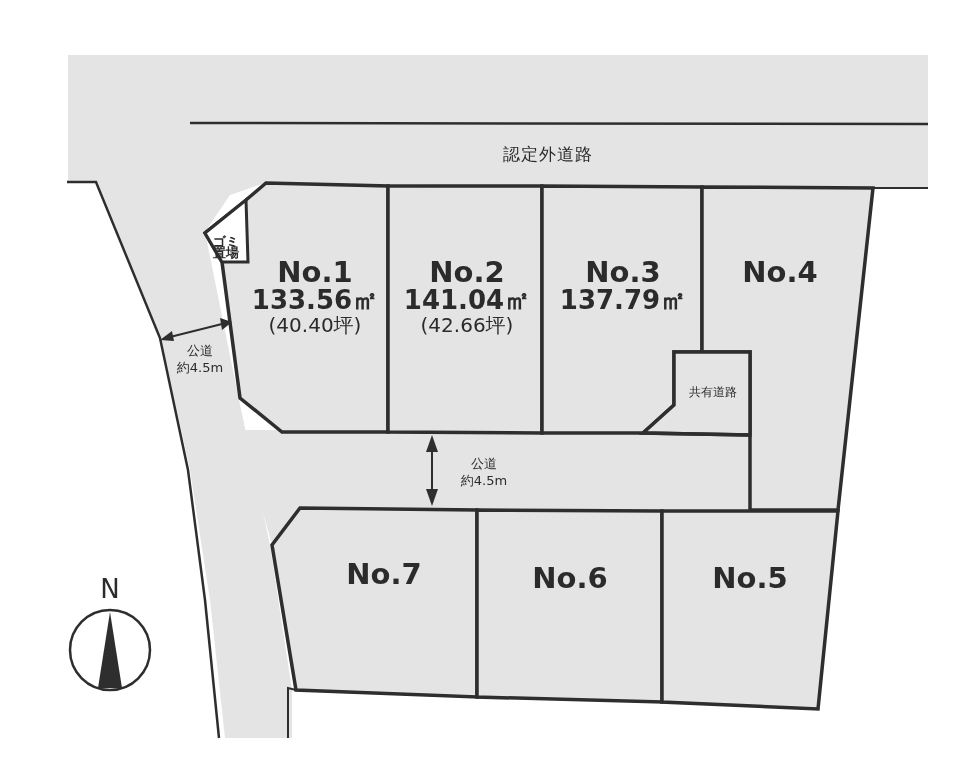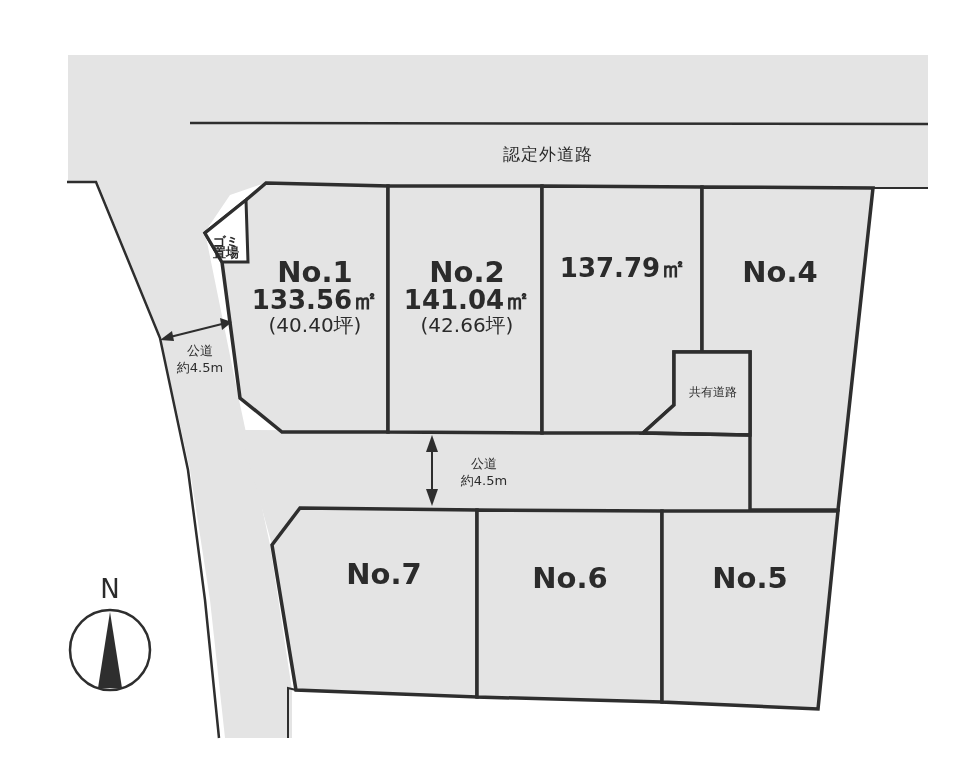--- a/index.html
+++ b/index.html
@@ -91,20 +91,21 @@
   <div class="lot-tsubo">(40.40坪)</div>
 </div>
 
 <div class="lbl" style="left:394px;top:256px;width:146px;">
   <div class="lot-no">No.2</div>
   <div class="lot-area">141.04㎡</div>
   <div class="lot-tsubo">(42.66坪)</div>
 </div>
 
 <div class="lbl" style="left:550px;top:256px;width:146px;">
+  <div class="lot-no">No.3</div>
   <div class="lot-area">137.79㎡</div>
 </div>
 
 <div class="lbl lot-no" style="left:720px;top:256px;width:120px;">No.4</div>
 
 <div class="lbl lot-no" style="left:690px;top:562px;width:120px;">No.5</div>
 
 <div class="lbl lot-no" style="left:510px;top:562px;width:120px;">No.6</div>
 
 <div class="lbl lot-no" style="left:324px;top:558px;width:120px;">No.7</div>

